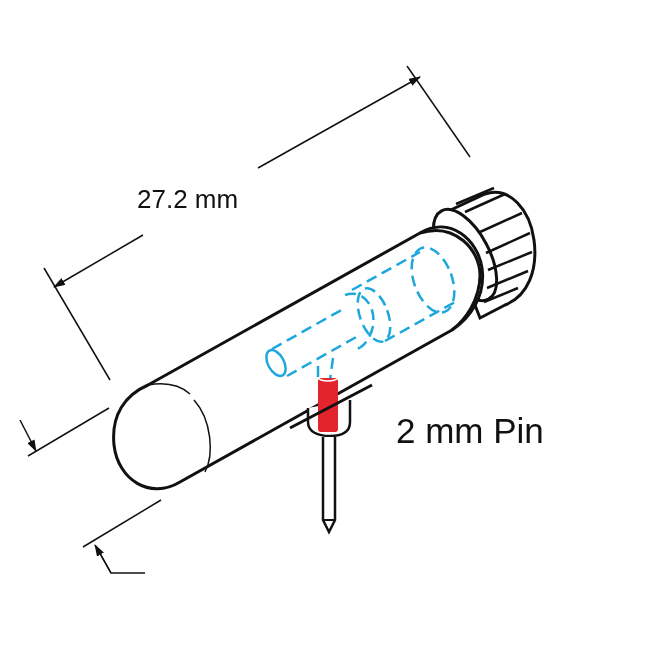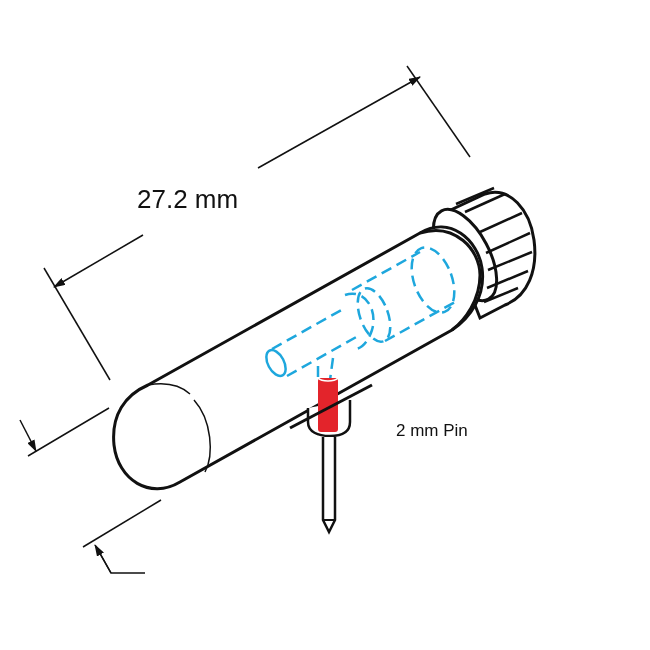--- a/index.html
+++ b/index.html
@@ -12,21 +12,21 @@
     }
     svg { position: absolute; left: 0; top: 0; }
     .label {
       position: absolute;
       font-family: "Liberation Sans", "DejaVu Sans", sans-serif;
       color: #111111;
       white-space: nowrap;
       line-height: 1.15;
     }
     #len-label { left: 137px; top: 185px; font-size: 26px; }
-    #pin-label { left: 396px; top: 414px; font-size: 17px; line-height: 34px; }
+    #pin-label { left: 396px; top: 414px; font-size: 35px; line-height: 34px; }
     #dia-label { left: 157px; top: 562px; font-size: 26px; }
   </style>
 </head>
 <body>
 
 <div id="canvas">
   <svg width="650" height="650" viewBox="0 0 650 650" xmlns="http://www.w3.org/2000/svg">
     <defs>
       <marker id="arrow" markerWidth="12" markerHeight="8" refX="11" refY="4" orient="auto" markerUnits="userSpaceOnUse">
         <path d="M0,0 L12,4 L0,8 Z" fill="#111111"></path>

